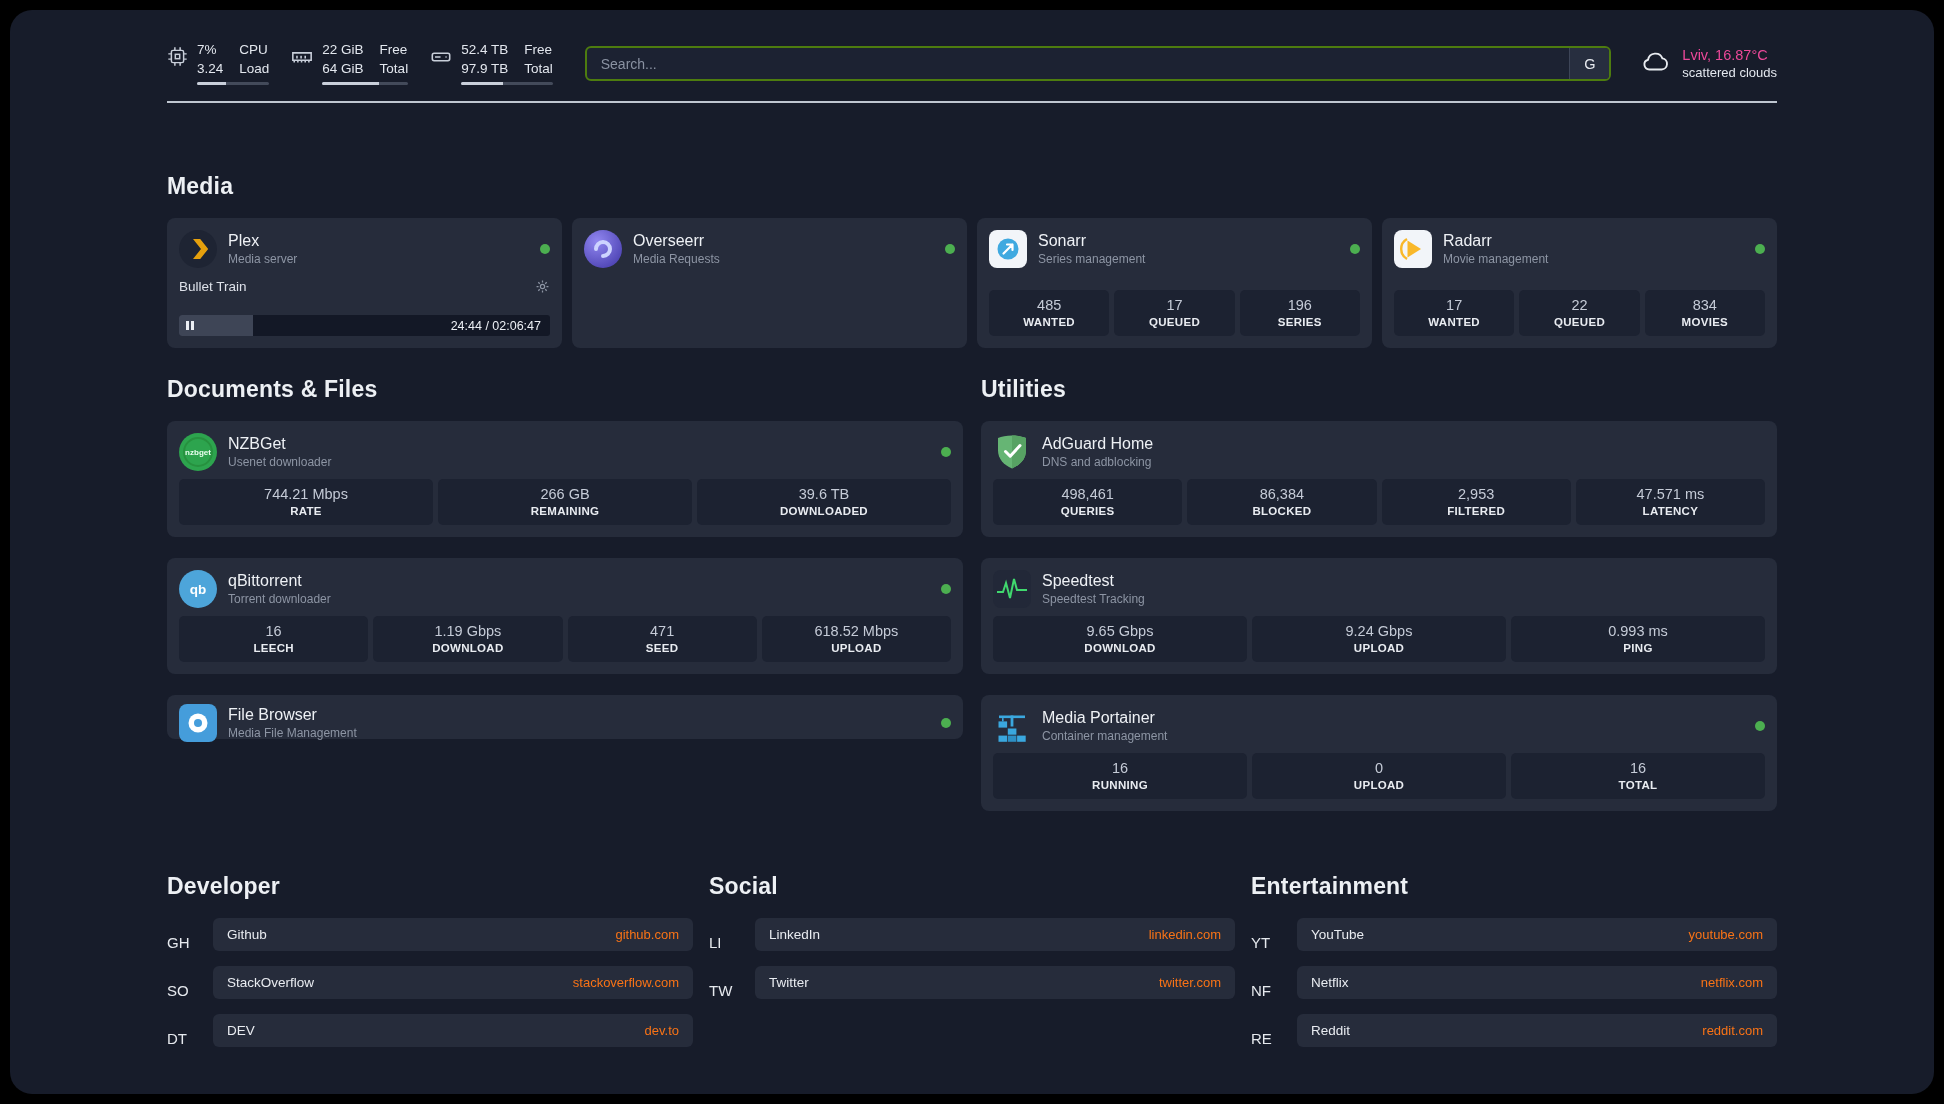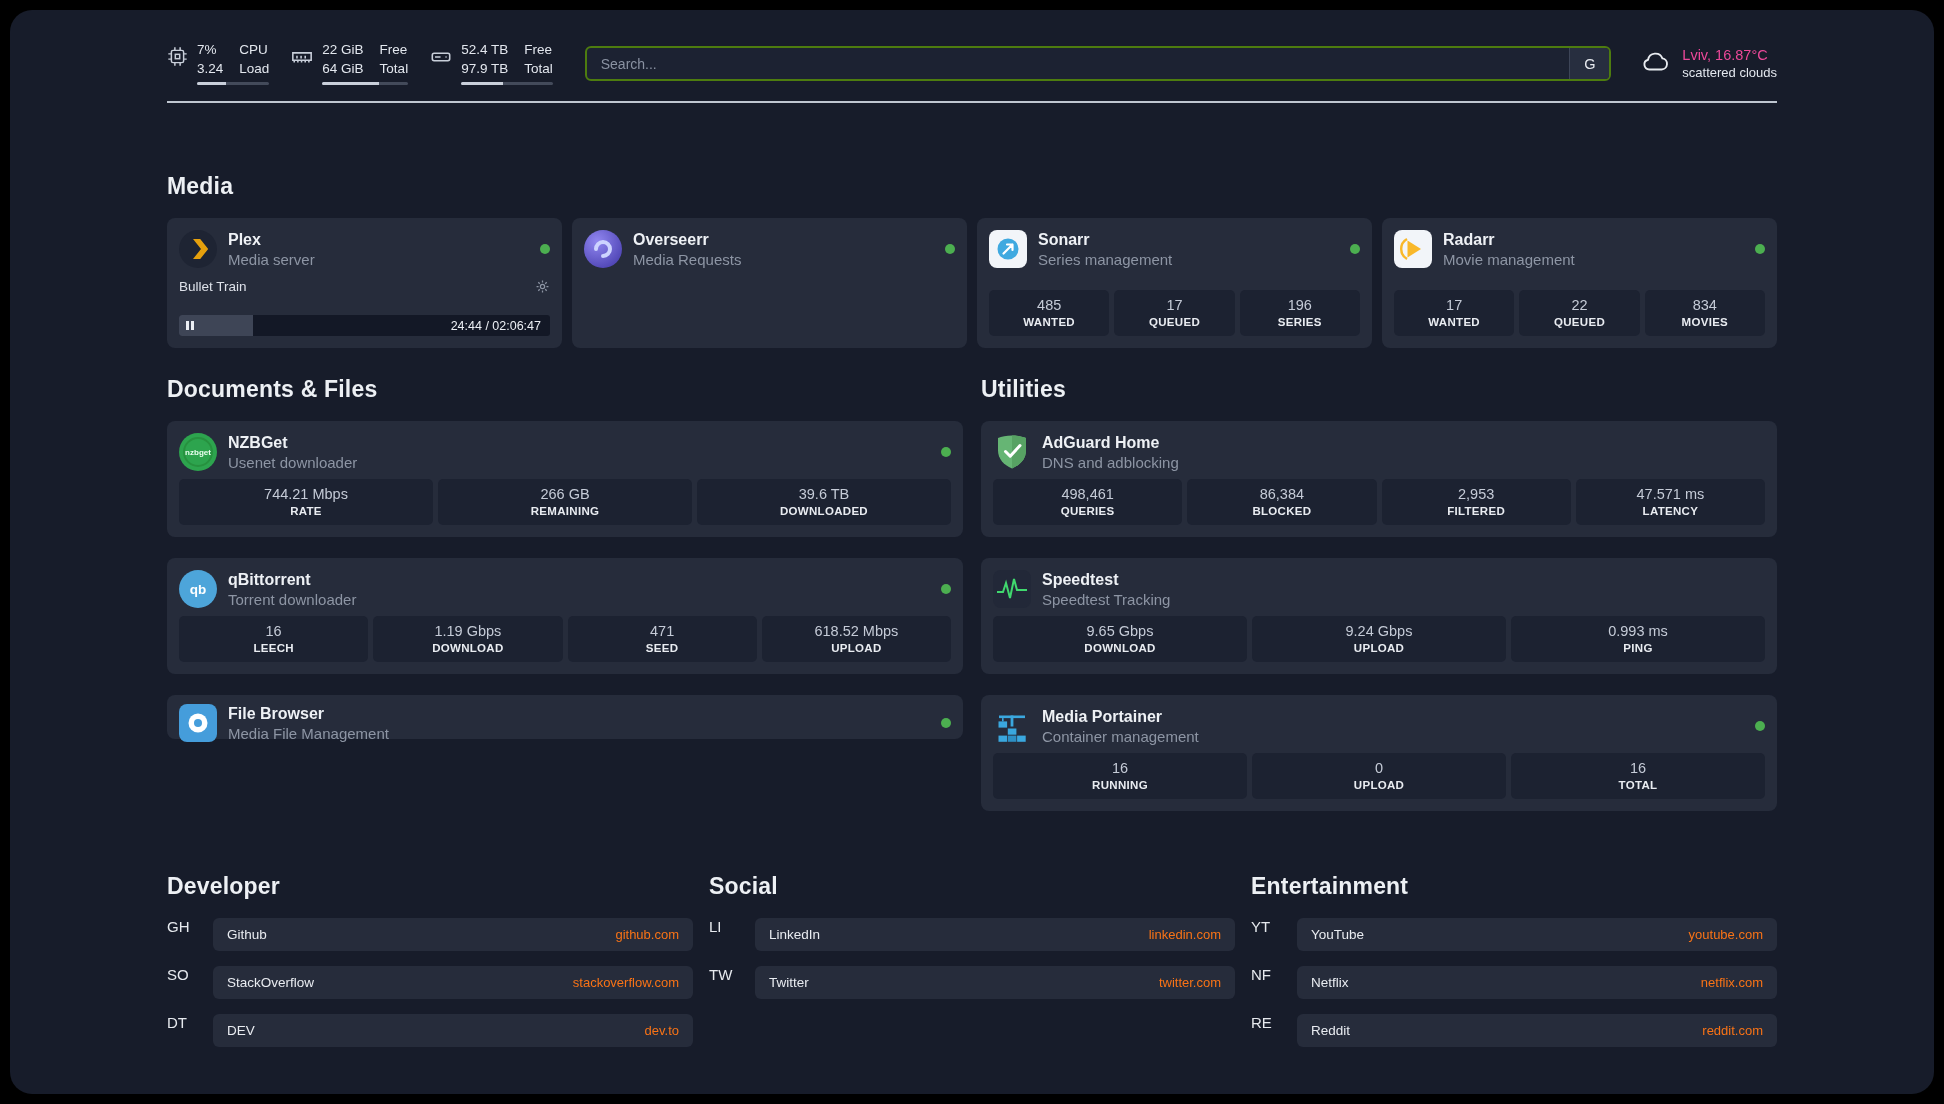--- a/index.html
+++ b/index.html
@@ -28,22 +28,22 @@
   
   h2.sec { font-size: 23px; font-weight: 600; color: #edf0f4; letter-spacing: .2px; }
   .media-sec { margin-top: 70px; }
   .media-sec h2 { margin-bottom: 18px; }
   .media-grid { display: grid; grid-template-columns: repeat(4, 1fr); gap: 10px; }
   .card { background: #262c3b; border-radius: 8px; padding: 12px; cursor: pointer; }
   .m-card { height: 130px; display: flex; flex-direction: column; }
   .card-head { display: flex; align-items: center; gap: 11px; }
   .app-icon { width: 38px; height: 38px; flex: 0 0 38px; }
   .app-icon svg { display: block; }
-  .app-name { font-size: 16px; font-weight: 700; color: #eef1f5; }
-  .app-sub { font-size: 15px; color: #8d95a4; margin-top: 2px; }
+  .app-name { font-size: 16px; font-weight: 400; color: #eef1f5; }
+  .app-sub { font-size: 12px; color: #8d95a4; margin-top: 2px; }
   .dot { width: 10px; height: 10px; border-radius: 50%; background: #4caf50; margin-left: auto; flex: 0 0 10px; }
   .stats { display: flex; gap: 5px; margin-top: auto; }
   .stat { flex: 1; background: #1c2231; border-radius: 5px; text-align: center; padding: 7px 2px 8px; }
   .stat-value { font-size: 14.5px; color: #c5cbd7; }
   .stat-label { font-size: 11.5px; font-weight: 700; color: #e9ecf1; margin-top: 3px; letter-spacing: .3px; }
 
   
   .player-row { display: flex; align-items: center; justify-content: space-between; margin-top: 11px; }
   .track-title { font-size: 13.5px; color: #dde1e9; }
   .gear-btn { background: none; border: 0; padding: 0; cursor: pointer; display: flex; }
@@ -57,21 +57,21 @@
   .columns { display: grid; grid-template-columns: 1fr 1fr; gap: 18px; margin-top: 28px; align-items: start; }
   .columns h2 { margin-bottom: 18px; }
   .stack { display: flex; flex-direction: column; gap: 21px; }
   .s-card { height: 116px; display: flex; flex-direction: column; }
   .slim { height: 44px; padding-top: 9px; padding-bottom: 9px; }
 
   
   .bookmarks { display: grid; grid-template-columns: 1fr 1fr 1fr; gap: 16px; margin-top: 62px; padding-bottom: 24px; align-items: start; }
   .bookmarks h2 { margin-bottom: 18px; }
   .bm-rows { display: flex; flex-direction: column; gap: 15px; }
-  .bm-row { display: flex; align-items: flex-start; gap: 12px; }
+  .bm-row { display: flex; align-items: flex-end; gap: 12px; }
   .bm-abbr { width: 34px; font-size: 15px; color: #e6e9ee; }
   .bm-pill { flex: 1; height: 33px; background: #262c3b; border-radius: 6px; display: flex; align-items: center; justify-content: space-between; padding: 0 14px; cursor: pointer; }
   .bm-name { font-size: 13.5px; color: #e9ecf1; }
   .bm-url { font-size: 13px; color: #f97316; }
 </style>
 </head>
 <body>
 
 <div class="dashboard">
   <div class="content">

